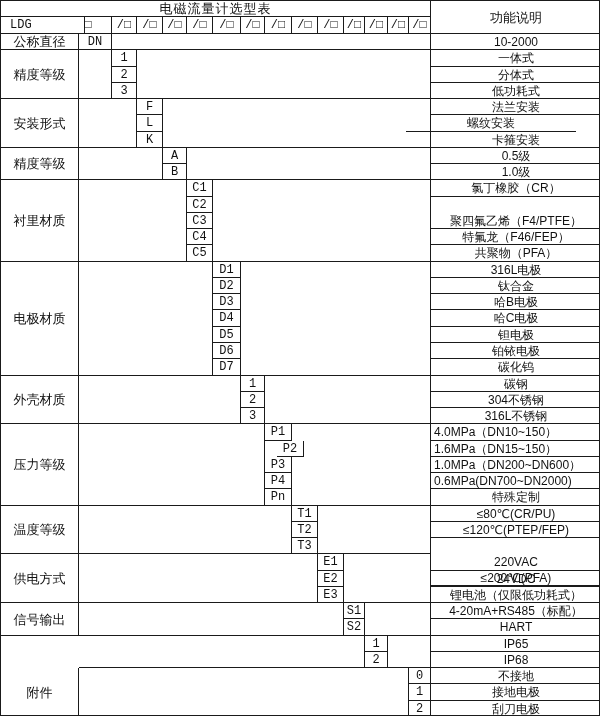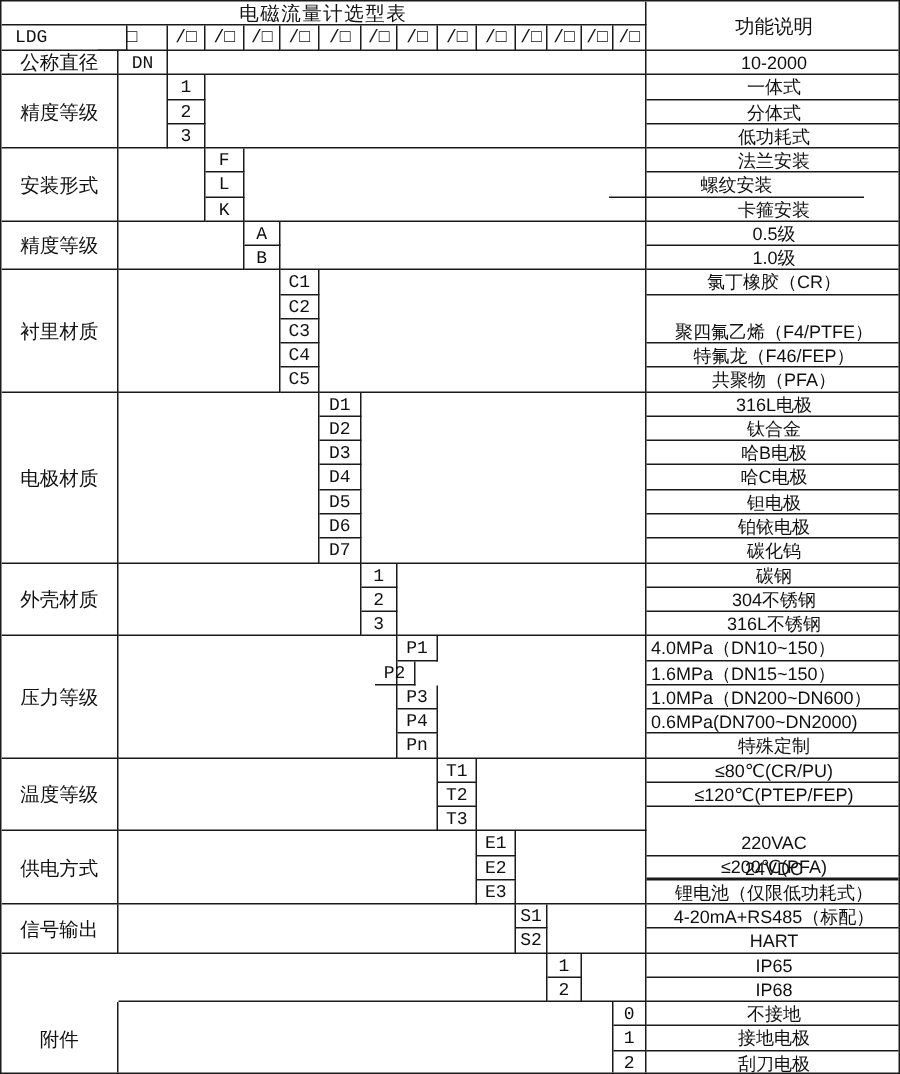--- a/index.html
+++ b/index.html
@@ -119,21 +119,21 @@
     <div class="cell bb desc" style="left: 430px; top: 375px; width: 170px; height: 16px;">碳钢</div>
     <div class="cell br bb code" style="left: 240px; top: 391px; width: 24px; height: 16px;">2</div>
     <div class="cell bb desc" style="left: 430px; top: 391px; width: 170px; height: 16px;">304不锈钢</div>
     <div class="cell br bb code" style="left: 240px; top: 407px; width: 24px; height: 16px;">3</div>
     <div class="cell bb desc" style="left: 430px; top: 407px; width: 170px; height: 16px;">316L不锈钢</div>
     <div class="cell br bb" style="left: 264px; top: 375px; width: 166px; height: 48px;"></div>
     <div class="cell br bb cat" style="left: 0px; top: 423px; width: 78px; height: 82px;">压力等级</div>
     <div class="cell br bb" style="left: 78px; top: 423px; width: 186px; height: 82px;"></div>
     <div class="cell br bb code" style="left: 264px; top: 423px; width: 27px; height: 17px;">P1</div>
     <div class="cell bb desc left" style="left: 430px; top: 423px; width: 170px; height: 17px;">4.0MPa（DN10~150）</div>
-    <div class="cell br bb code" style="left: 249px; top: 440px; width: 27px; height: 16px;">P2</div>
+    <div class="cell br bb code" style="left: 276px; top: 440px; width: 27px; height: 16px;">P2</div>
     <div class="cell bb desc left" style="left: 430px; top: 440px; width: 170px; height: 16px;">1.6MPa（DN15~150）</div>
     <div class="cell br bb code" style="left: 264px; top: 456px; width: 27px; height: 16px;">P3</div>
     <div class="cell bb desc left" style="left: 430px; top: 456px; width: 170px; height: 16px;">1.0MPa（DN200~DN600）</div>
     <div class="cell br bb code" style="left: 264px; top: 472px; width: 27px; height: 16px;">P4</div>
     <div class="cell bb desc left" style="left: 430px; top: 472px; width: 170px; height: 16px;">0.6MPa(DN700~DN2000)</div>
     <div class="cell br bb code" style="left: 264px; top: 488px; width: 27px; height: 17px;">Pn</div>
     <div class="cell bb desc" style="left: 430px; top: 488px; width: 170px; height: 17px;">特殊定制</div>
     <div class="cell br bb" style="left: 291px; top: 423px; width: 139px; height: 82px;"></div>
     <div class="cell br bb cat" style="left: 0px; top: 505px; width: 78px; height: 48px;">温度等级</div>
     <div class="cell br bb" style="left: 78px; top: 505px; width: 213px; height: 48px;"></div>

